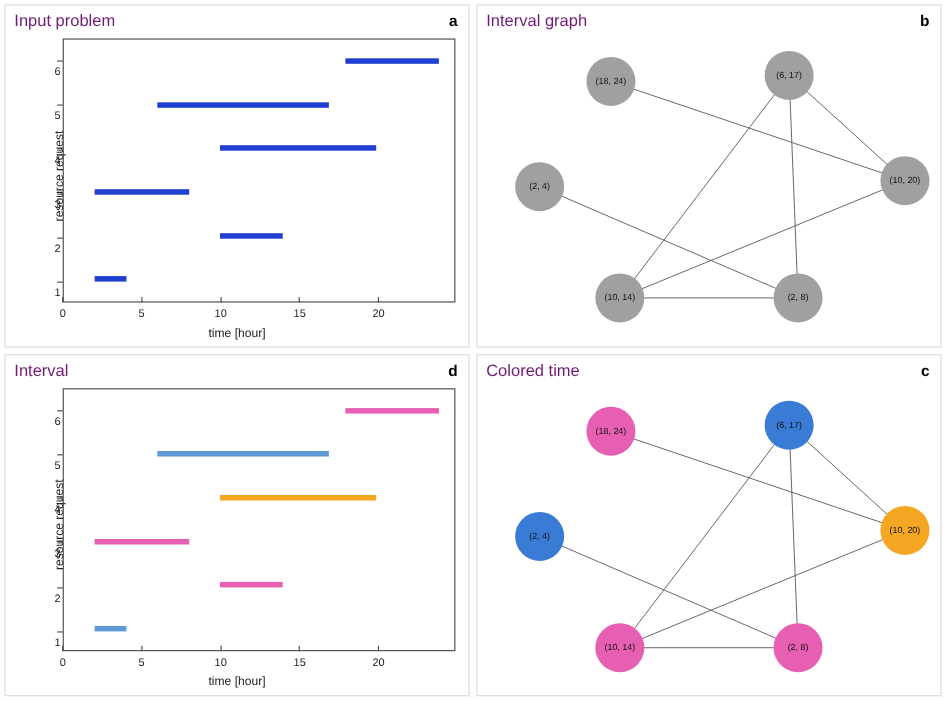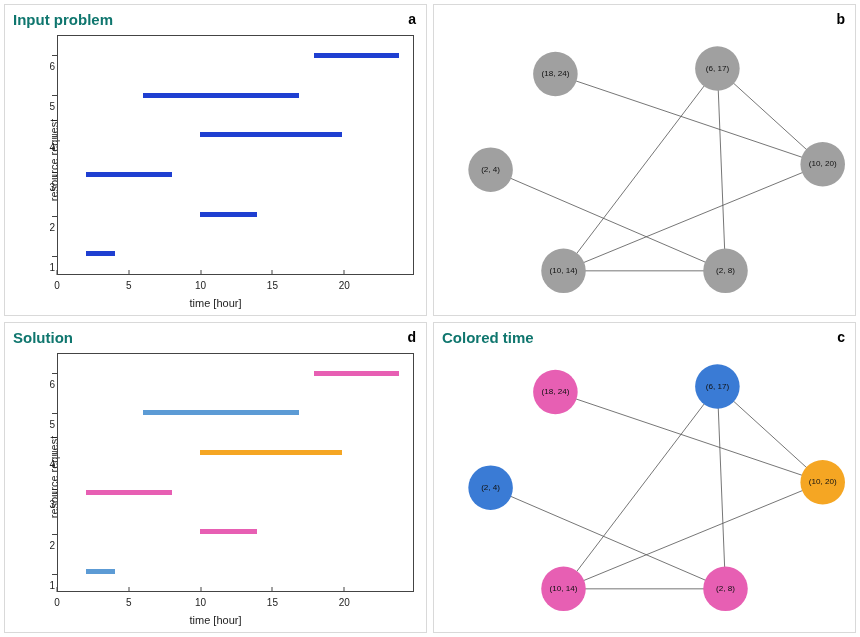--- a/index.html
+++ b/index.html
@@ -21,23 +21,23 @@
     box-sizing: border-box;
   }
   .panel {
     border: 1px solid #d9d9d9;
     background: #ffffff;
     position: relative;
     box-sizing: border-box;
     padding: 6px 8px 8px 8px;
   }
   .panel-title {
-    font-weight: 700;
+    font-weight: 400;
     font-size: 15px;
-    color: #0f766e;
+    color: #701a75;
   }
   .panel-letter {
     position: absolute;
     top: 6px;
     right: 10px;
     font-weight: 700;
     font-size: 14px;
     color: #000;
   }
   
@@ -149,20 +149,21 @@
       <div class="tickmark-y" style="top: 170.875px;"></div>
       <div class="ytick" style="top: 130.625px;">4</div>
       <div class="tickmark-y" style="top: 130.625px;"></div>
       <div class="ytick" style="top: 90.375px;">5</div>
       <div class="tickmark-y" style="top: 90.375px;"></div>
       <div class="ytick" style="top: 50.125px;">6</div>
       <div class="tickmark-y" style="top: 50.125px;"></div>
     </div>
 
   <div class="panel">
+    <div class="panel-title">Interval graph</div>
     <div class="panel-letter">b</div>
     <svg class="graph-svg" id="graph-b" viewBox="0 0 400 270" preserveAspectRatio="none">
         <line x1="112.00000000000001" y1="40.5" x2="376" y2="129.6" class="edge"></line>
         <line x1="272" y1="35.1" x2="376" y2="129.6" class="edge"></line>
         <line x1="272" y1="35.1" x2="120" y2="234.9" class="edge"></line>
         <line x1="272" y1="35.1" x2="280" y2="234.9" class="edge"></line>
         <line x1="48" y1="135" x2="280" y2="234.9" class="edge"></line>
         <line x1="376" y1="129.6" x2="120" y2="234.9" class="edge"></line>
         <line x1="120" y1="234.9" x2="280" y2="234.9" class="edge"></line>
         <g>
@@ -186,21 +187,21 @@
           <text x="120" y="234.9" class="node-label">(10, 14)</text>
         </g>
         <g>
           <circle cx="280" cy="234.9" r="22" fill="#a0a0a0"></circle>
           <text x="280" y="234.9" class="node-label">(2, 8)</text>
         </g>
       </svg>
   </div>
 
   <div class="panel">
-    <div class="panel-title">Solution</div>
+    <div class="panel-title">Interval</div>
     <div class="panel-letter">d</div>
     <div class="ylabel">resource request</div>
     <div class="xlabel">time [hour]</div>
     <div class="chart-area" id="chart-d" style="border: 1px solid rgb(68, 68, 68);">
         <div class="bar" style="left: 8%; width: 8%; bottom: calc(8.33333% - 2.5px); background: rgb(92, 155, 213);"></div>
         <div class="bar" style="left: 40%; width: 16%; bottom: calc(25% - 2.5px); background: rgb(231, 95, 179);"></div>
         <div class="bar" style="left: 8%; width: 24%; bottom: calc(41.6667% - 2.5px); background: rgb(231, 95, 179);"></div>
         <div class="bar" style="left: 40%; width: 40%; bottom: calc(58.3333% - 2.5px); background: rgb(245, 166, 35);"></div>
         <div class="bar" style="left: 24%; width: 44%; bottom: calc(75% - 2.5px); background: rgb(92, 155, 213);"></div>
         <div class="bar" style="left: 72%; width: 24%; bottom: calc(91.6667% - 2.5px); background: rgb(231, 95, 179);"></div>

